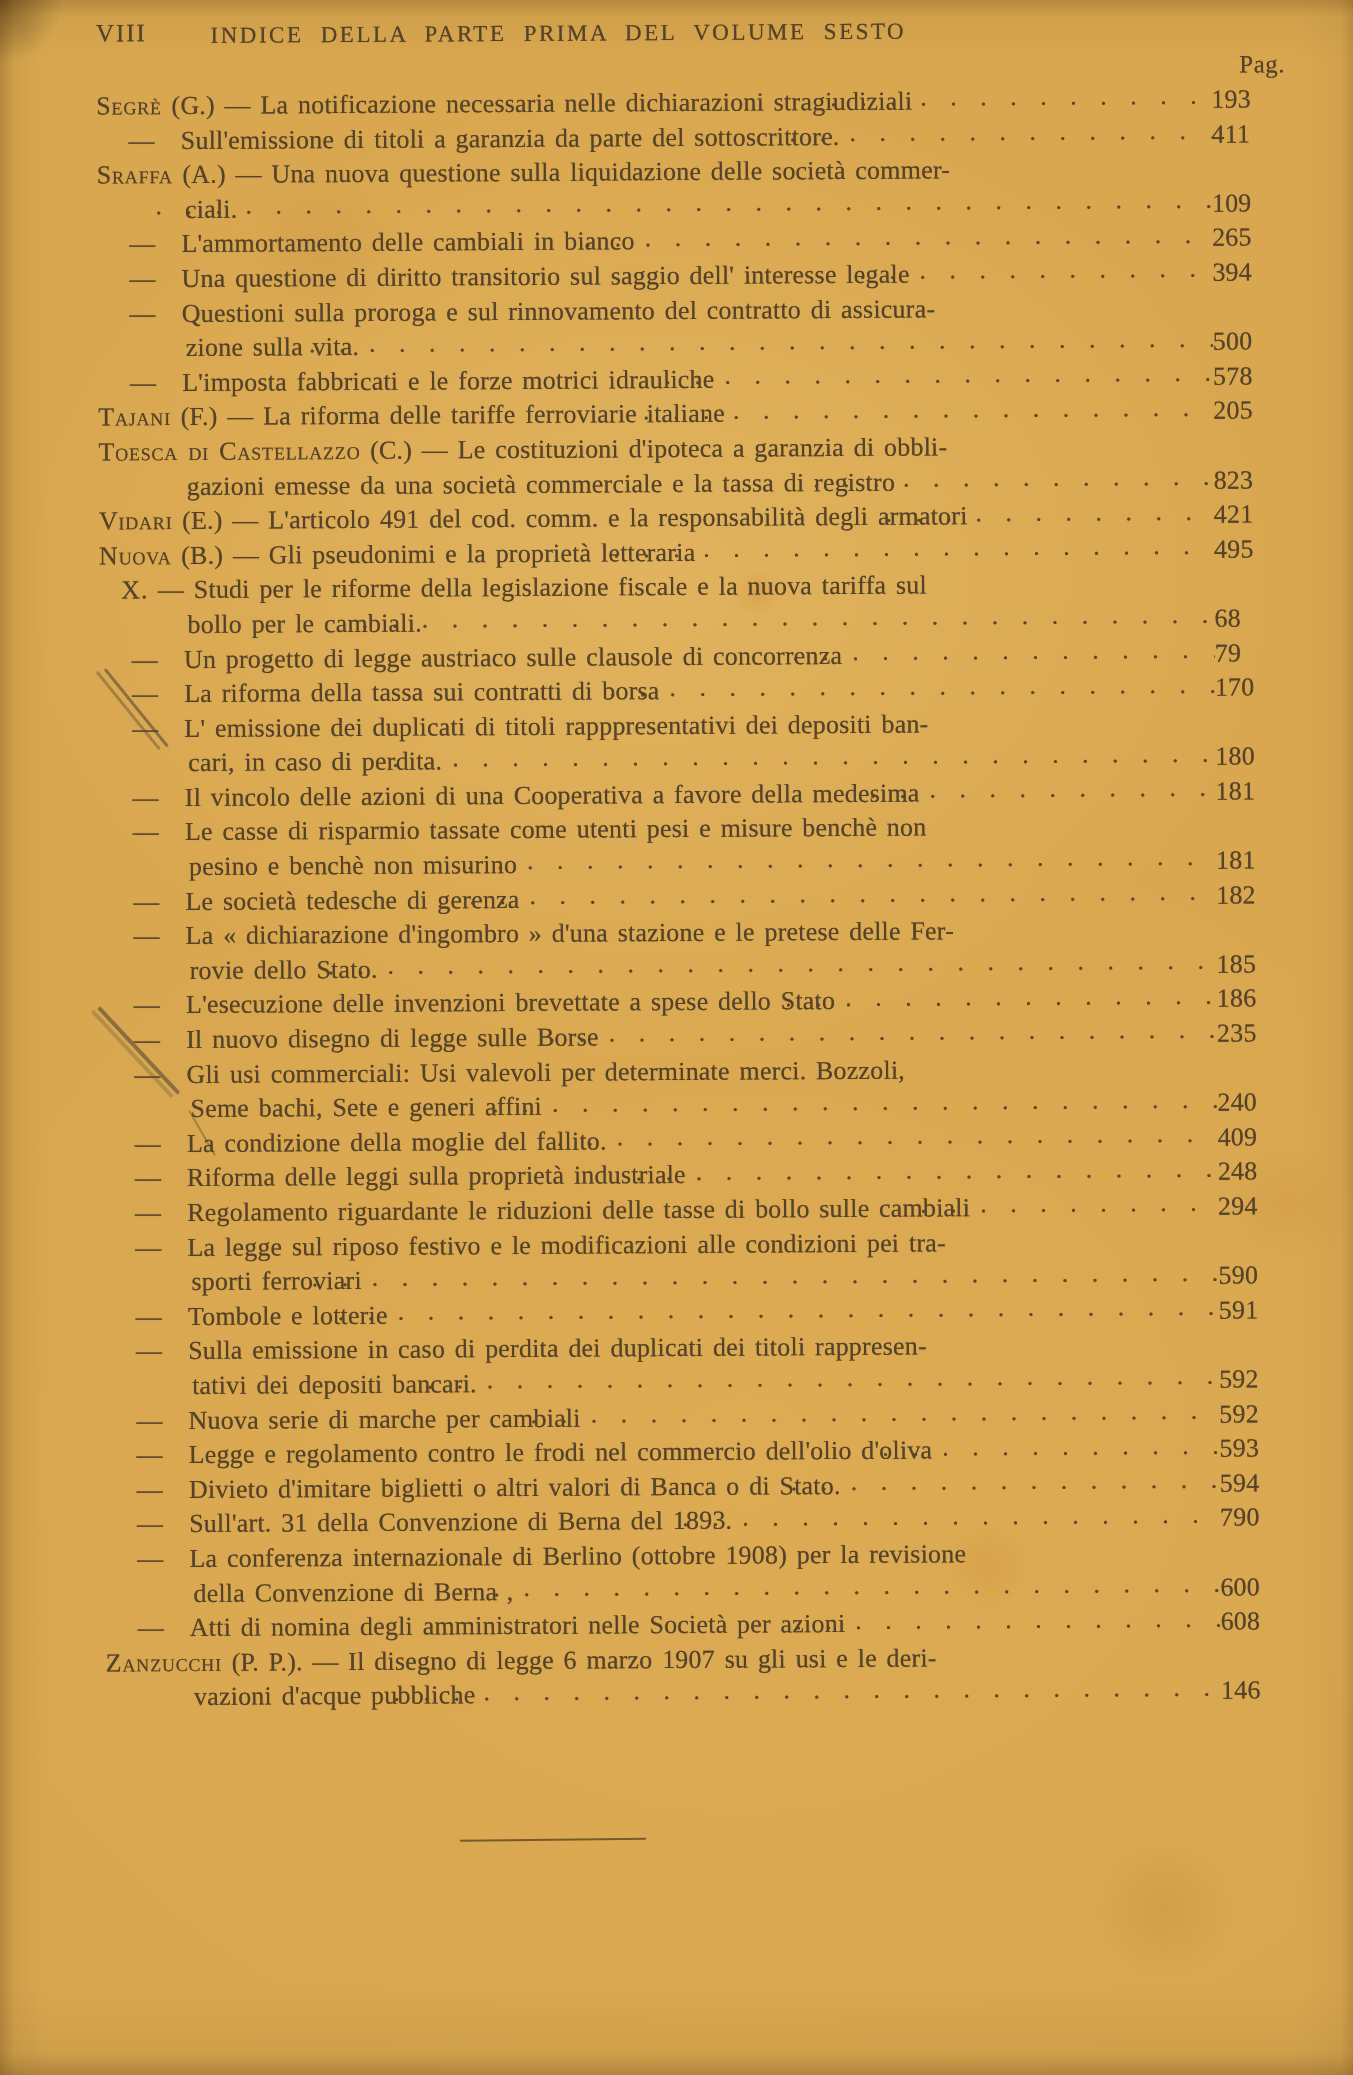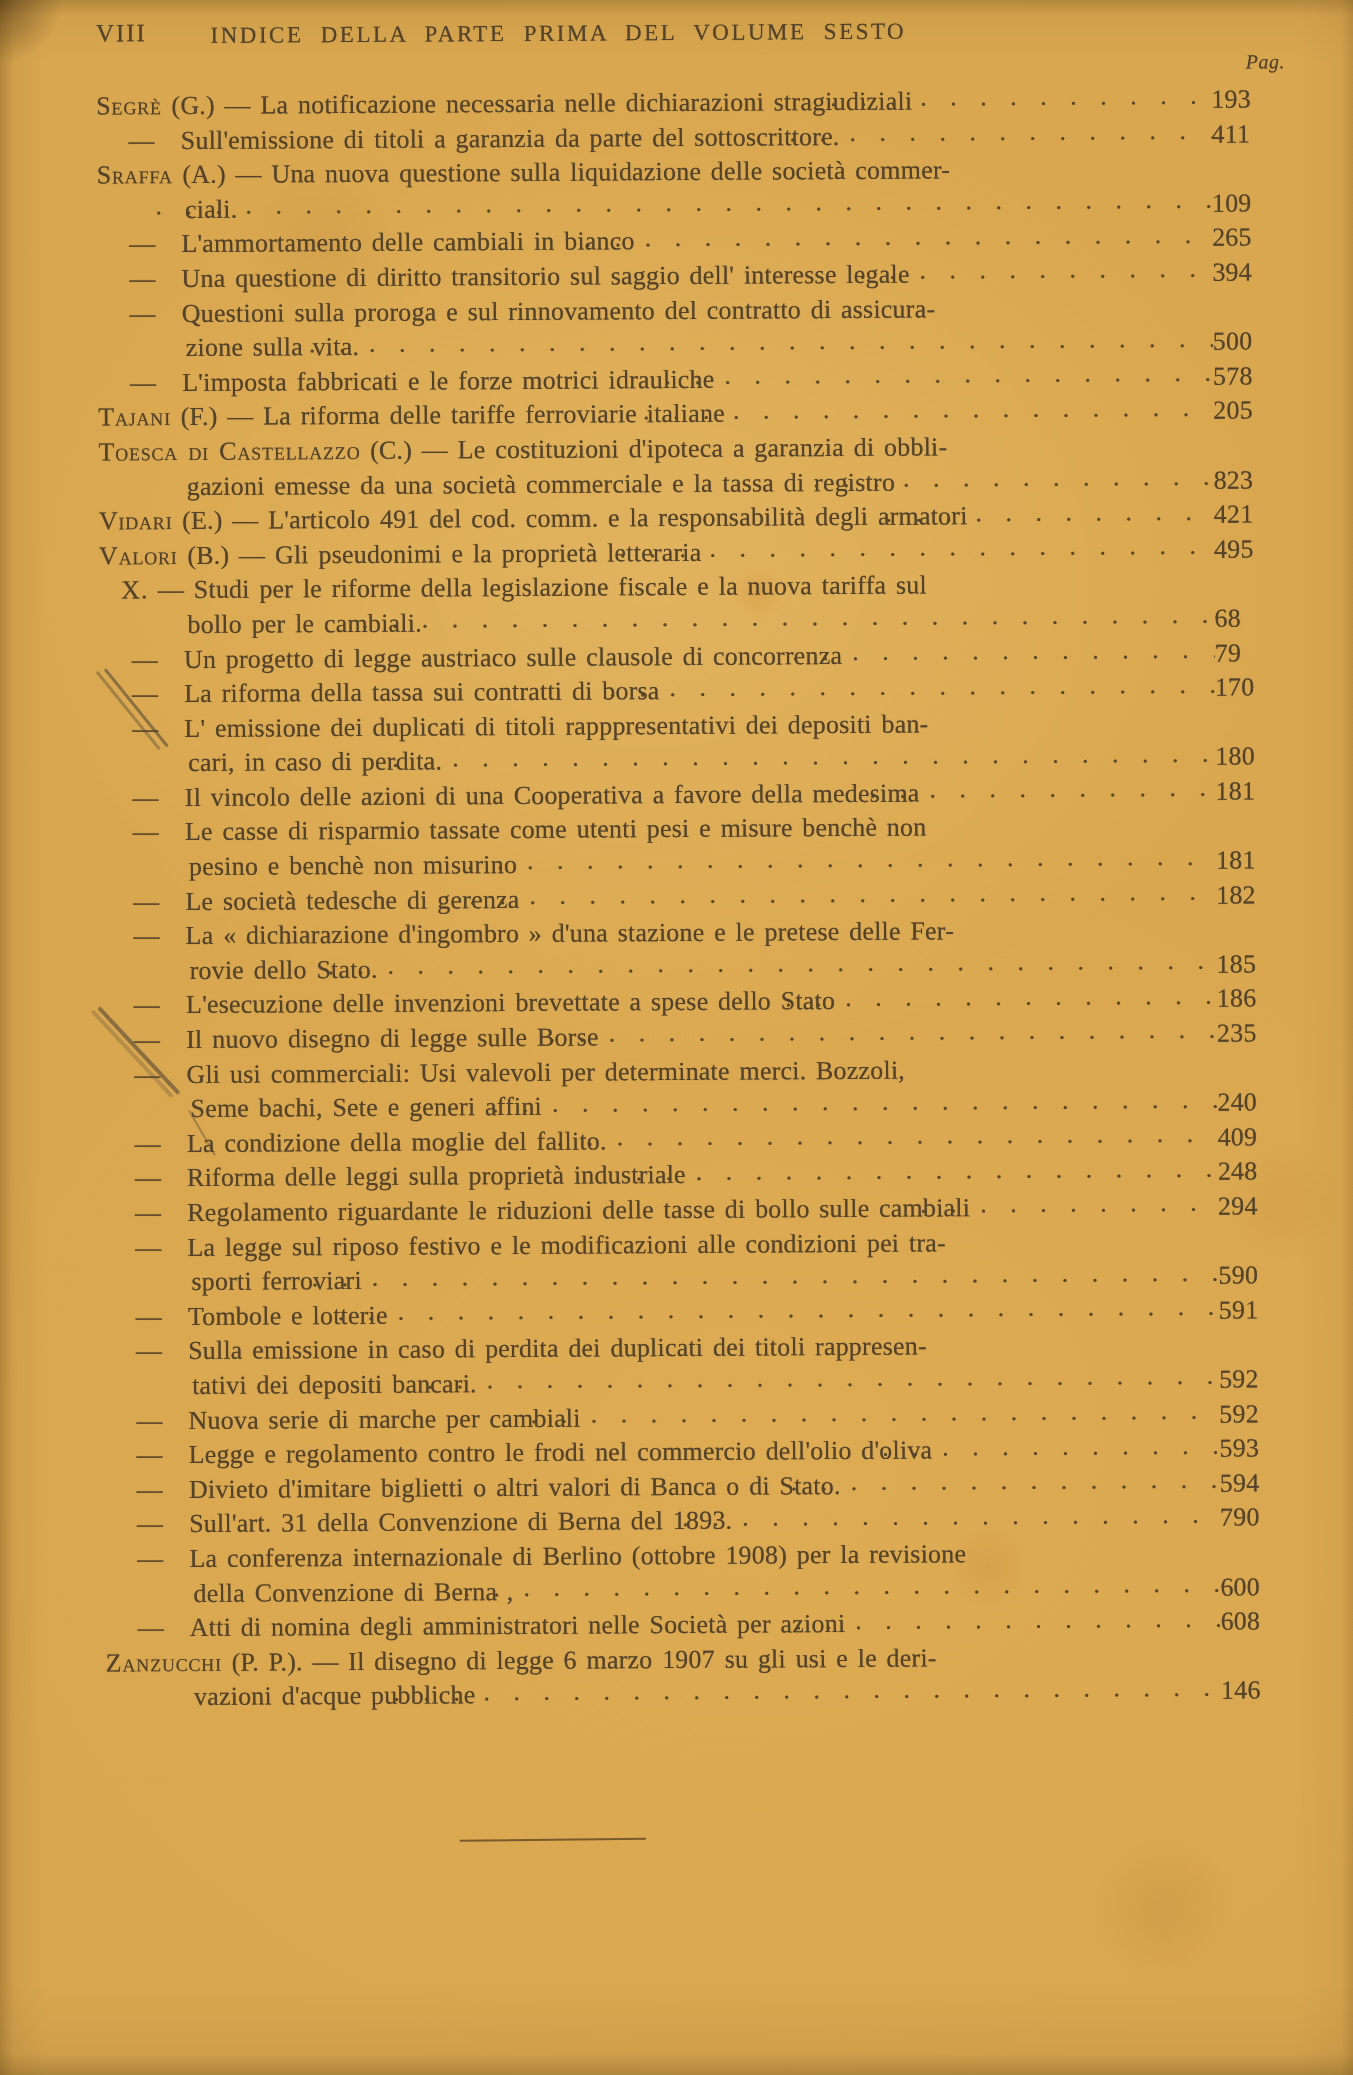--- a/index.html
+++ b/index.html
@@ -37,21 +37,21 @@
     position:absolute;left:102px;top:16px;
     font-size:25px;letter-spacing:2px;
   }
   .htitle{
     position:absolute;left:0;right:0;top:20px;
     text-align:center;transform:translateX(-112px);
     font-size:23px;letter-spacing:2.5px;word-spacing:9px;
   }
   .paglabel{
     position:absolute;right:62px;top:54px;
-    font-style:italic;font-size:20px;letter-spacing:0.5px;text-align:center;
+    font-size:25px;letter-spacing:0.5px;text-align:center;
   }
   
   .entries{
     padding:86px 64px 0 102px;
     font-size:26px;line-height:34.6px;
   }
   .entry{display:flex;align-items:flex-end;}
   .etext{
     flex:1 1 auto;min-width:0;overflow:hidden;
     white-space:pre-wrap;
@@ -140,21 +140,21 @@
         <div class="entry a">
     <div class="etext"><span class="sc">Toesca di Castellazzo</span><span class="mid"> (C.) — </span><span class="ttl">Le costituzioni d'ipoteca a garanzia di obbli-
 gazioni emesse da una società commerciale e la tassa di registro</span><span class="leader"></span></div>
     <div class="pnum">823</div>
   </div>
         <div class="entry a">
     <div class="etext"><span class="sc">Vidari</span><span class="mid"> (E.) — </span><span class="ttl">L'articolo 491 del cod. comm. e la responsabilità degli armatori</span><span class="leader"></span></div>
     <div class="pnum">421</div>
   </div>
         <div class="entry a">
-    <div class="etext"><span class="sc">Valori</span><span class="mid"> (B.) — </span><span class="ttl">Gli pseudonimi e la proprietà letteraria</span><span class="leader"></span></div>
+    <div class="etext"><span class="sc">Nuova</span><span class="mid"> (B.) — </span><span class="ttl">Gli pseudonimi e la proprietà letteraria</span><span class="leader"></span></div>
     <div class="pnum">495</div>
   </div>
         <div class="entry x">
     <div class="etext"><span class="sc">X.</span><span class="mid"> — </span><span class="ttl">Studi per le riforme della legislazione fiscale e la nuova tariffa sul
 bollo per le cambiali.</span><span class="leader"></span></div>
     <div class="pnum">68</div>
   </div>
         <div class="entry d">
     <div class="etext"><span class="sc"></span><span class="mid">—</span><span class="ttl">Un progetto di legge austriaco sulle clausole di concorrenza</span><span class="leader"></span></div>
     <div class="pnum">79</div>

